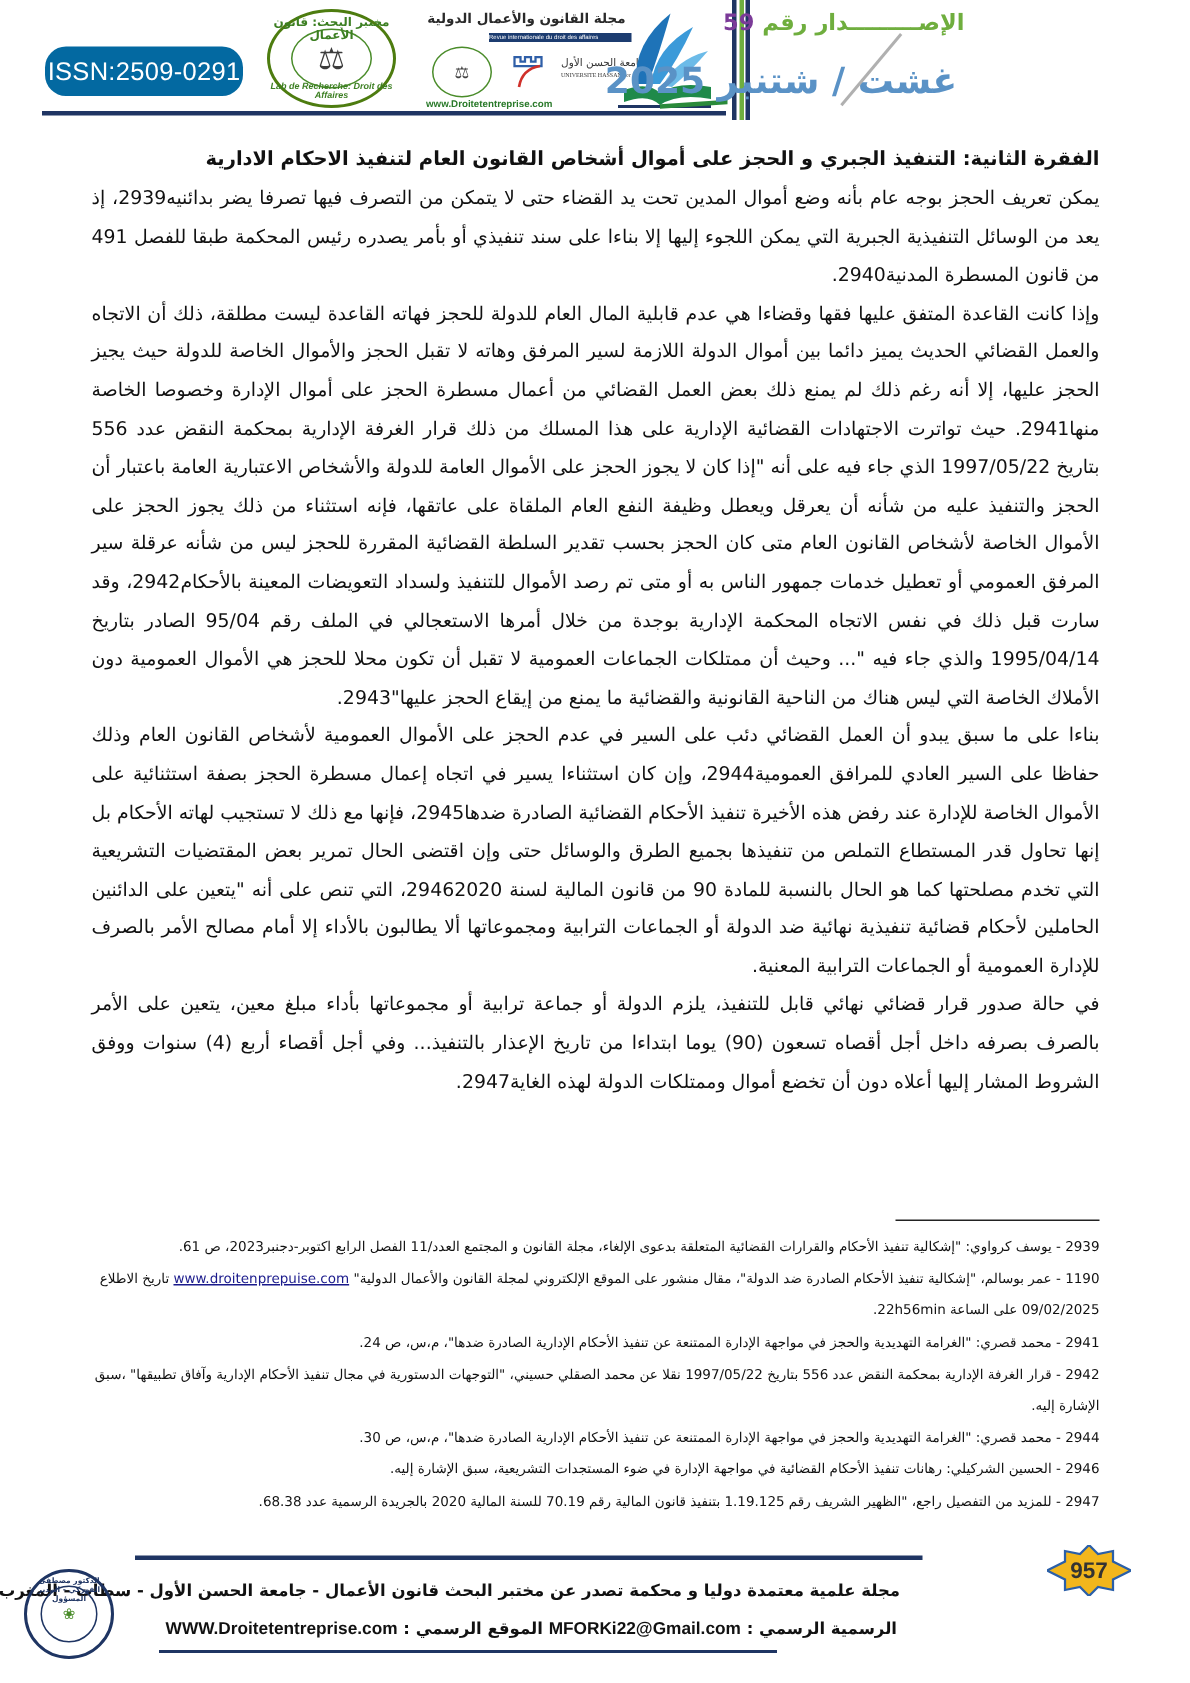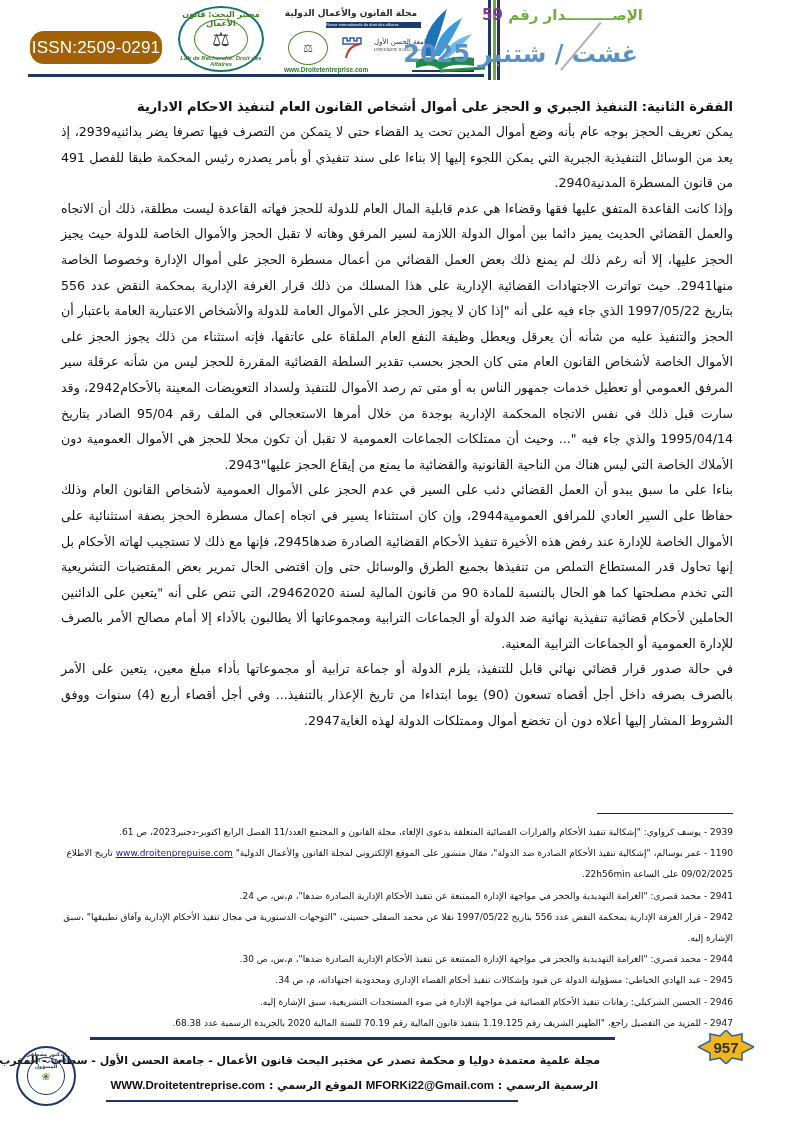--- a/index.html
+++ b/index.html
@@ -3,27 +3,27 @@
 <meta charset="utf-8">
 <style>
   * { box-sizing: border-box; margin: 0; padding: 0; }
   html, body { width: 793px; height: 1122px; background: #ffffff; overflow: hidden; }
   body { position: relative; font-family: "DejaVu Sans", sans-serif; color: #111; }
 
   
   .header { position: absolute; top: 0; left: 0; width: 793px; height: 80px; }
   .issn-badge {
     position: absolute; left: 30px; top: 31px; width: 132px; height: 33px;
-    background: #a16207; border-radius: 14px; color: #fff;
+    background: #0369a1; border-radius: 14px; color: #fff;
     font-family: "Liberation Sans", sans-serif; font-size: 17px; font-weight: 400;
     display: flex; align-items: center; justify-content: center; letter-spacing: 0.2px;
   }
   .lab-seal {
     position: absolute; left: 178px; top: 6px; width: 86px; height: 66px;
-    border: 2px solid #0f766e; border-radius: 50%;
+    border: 2px solid #4d7c0f; border-radius: 50%;
     display: flex; align-items: center; justify-content: center;
   }
   .lab-seal .inner {
     width: 54px; height: 40px; border: 1px solid #4a8c2a; border-radius: 50%;
     display: flex; align-items: center; justify-content: center; color: #3c3c3c; font-size: 20px;
   }
   .lab-seal .ring-text {
     position: absolute; top: 2px; left: 0; width: 100%; text-align: center;
     font-size: 8px; color: #3c7f22; font-weight: bold;
   }
@@ -208,24 +208,20 @@
   </div>
   <div class="fn">
     <span>2942</span>
     <span>- قرار الغرفة الإدارية بمحكمة النقض عدد 556 بتاريخ 1997/05/22 نقلا عن محمد الصقلي حسيني، "التوجهات الدستورية في مجال تنفيذ الأحكام الإدارية وآفاق تطبيقها" ،سبق الإشارة إليه.</span>
   </div>
   <div class="fn">
     <span>2944</span>
     <span>- محمد قصري: "الغرامة التهديدية والحجز في مواجهة الإدارة الممتنعة عن تنفيذ الأحكام الإدارية الصادرة ضدها"، م،س، ص 30.</span>
   </div>
   <div class="fn">
-    <span>2945</span>
-    <span>- عبد الهادي الخياطي: مسؤولية الدولة عن قيود وإشكالات تنفيذ أحكام القضاء الإداري ومحدودية اجتهاداته، م، ص 34.</span>
-  </div>
-  <div class="fn">
     <span>2946</span>
     <span>- الحسين الشركيلي: رهانات تنفيذ الأحكام القضائية في مواجهة الإدارة في ضوء المستجدات التشريعية، سبق الإشارة إليه.</span>
   </div>
   <div class="fn">
     <span>2947</span>
     <span>- للمزيد من التفصيل راجع، "الظهير الشريف رقم 1.19.125 بتنفيذ قانون المالية رقم 70.19 للسنة المالية 2020 بالجريدة الرسمية عدد 68.38.</span>
   </div>
 </div>
 
 <div class="footer-rule-top"></div>

